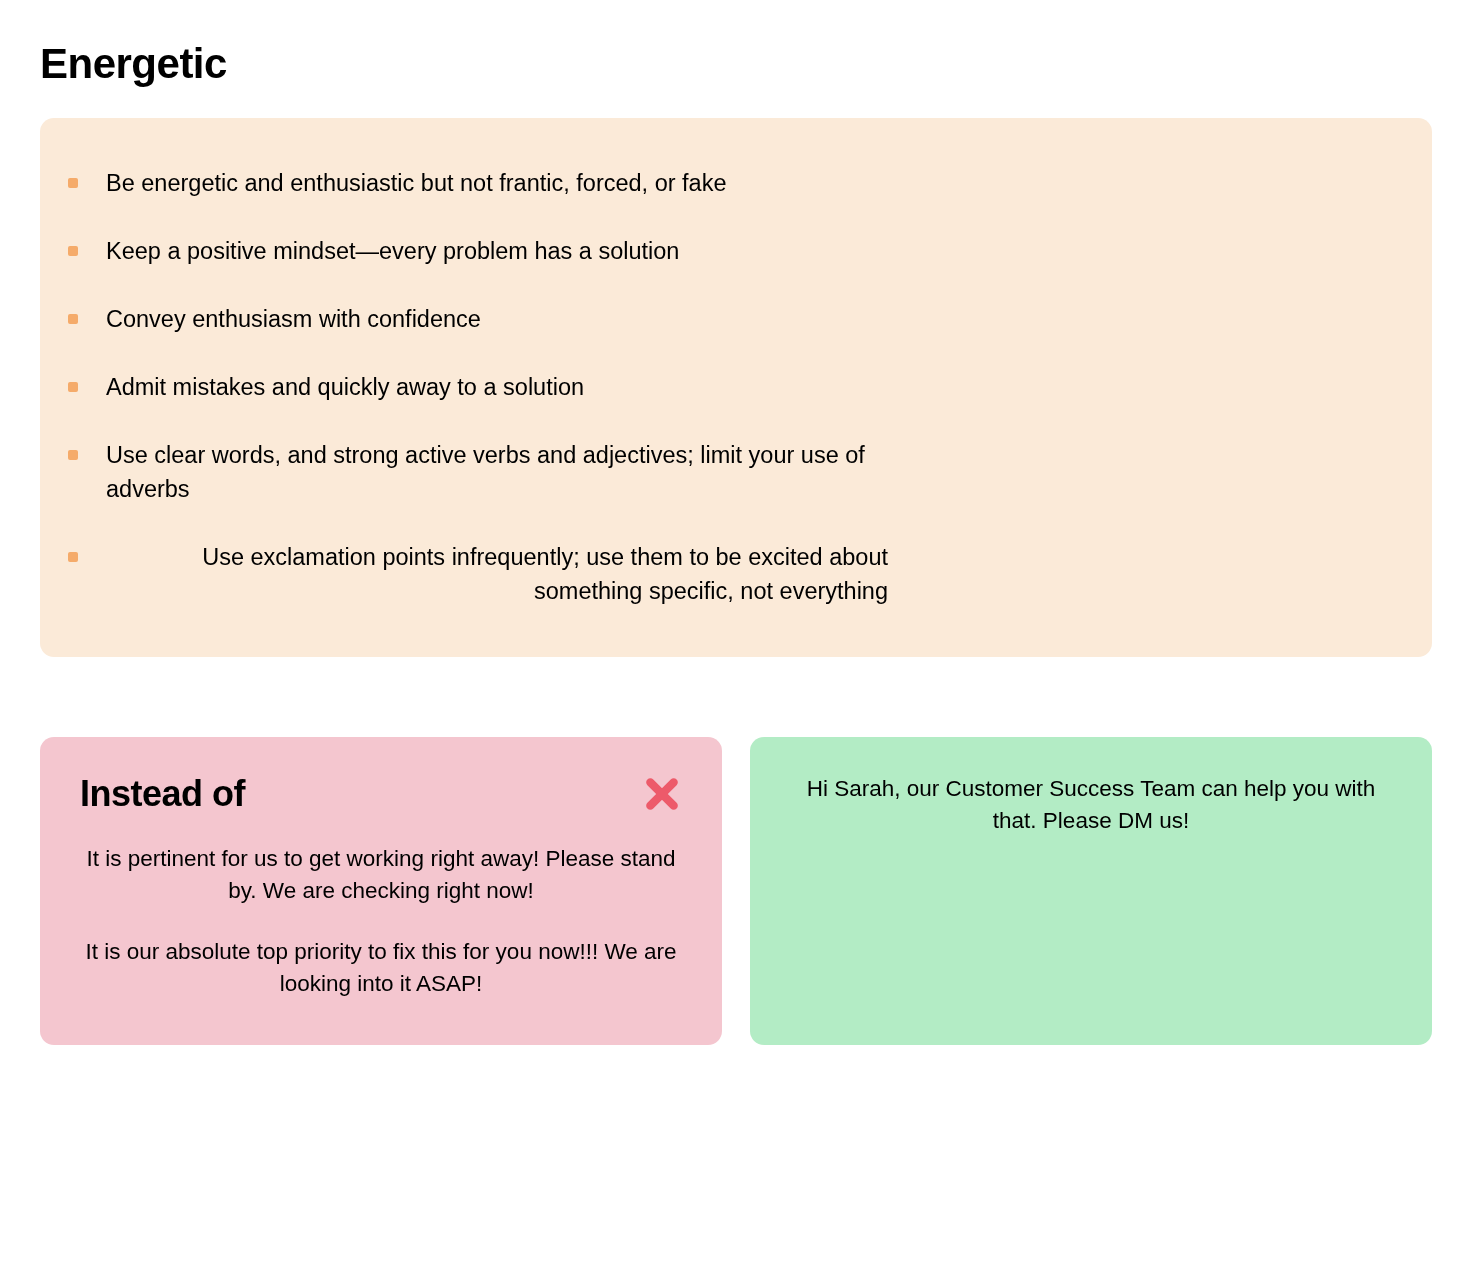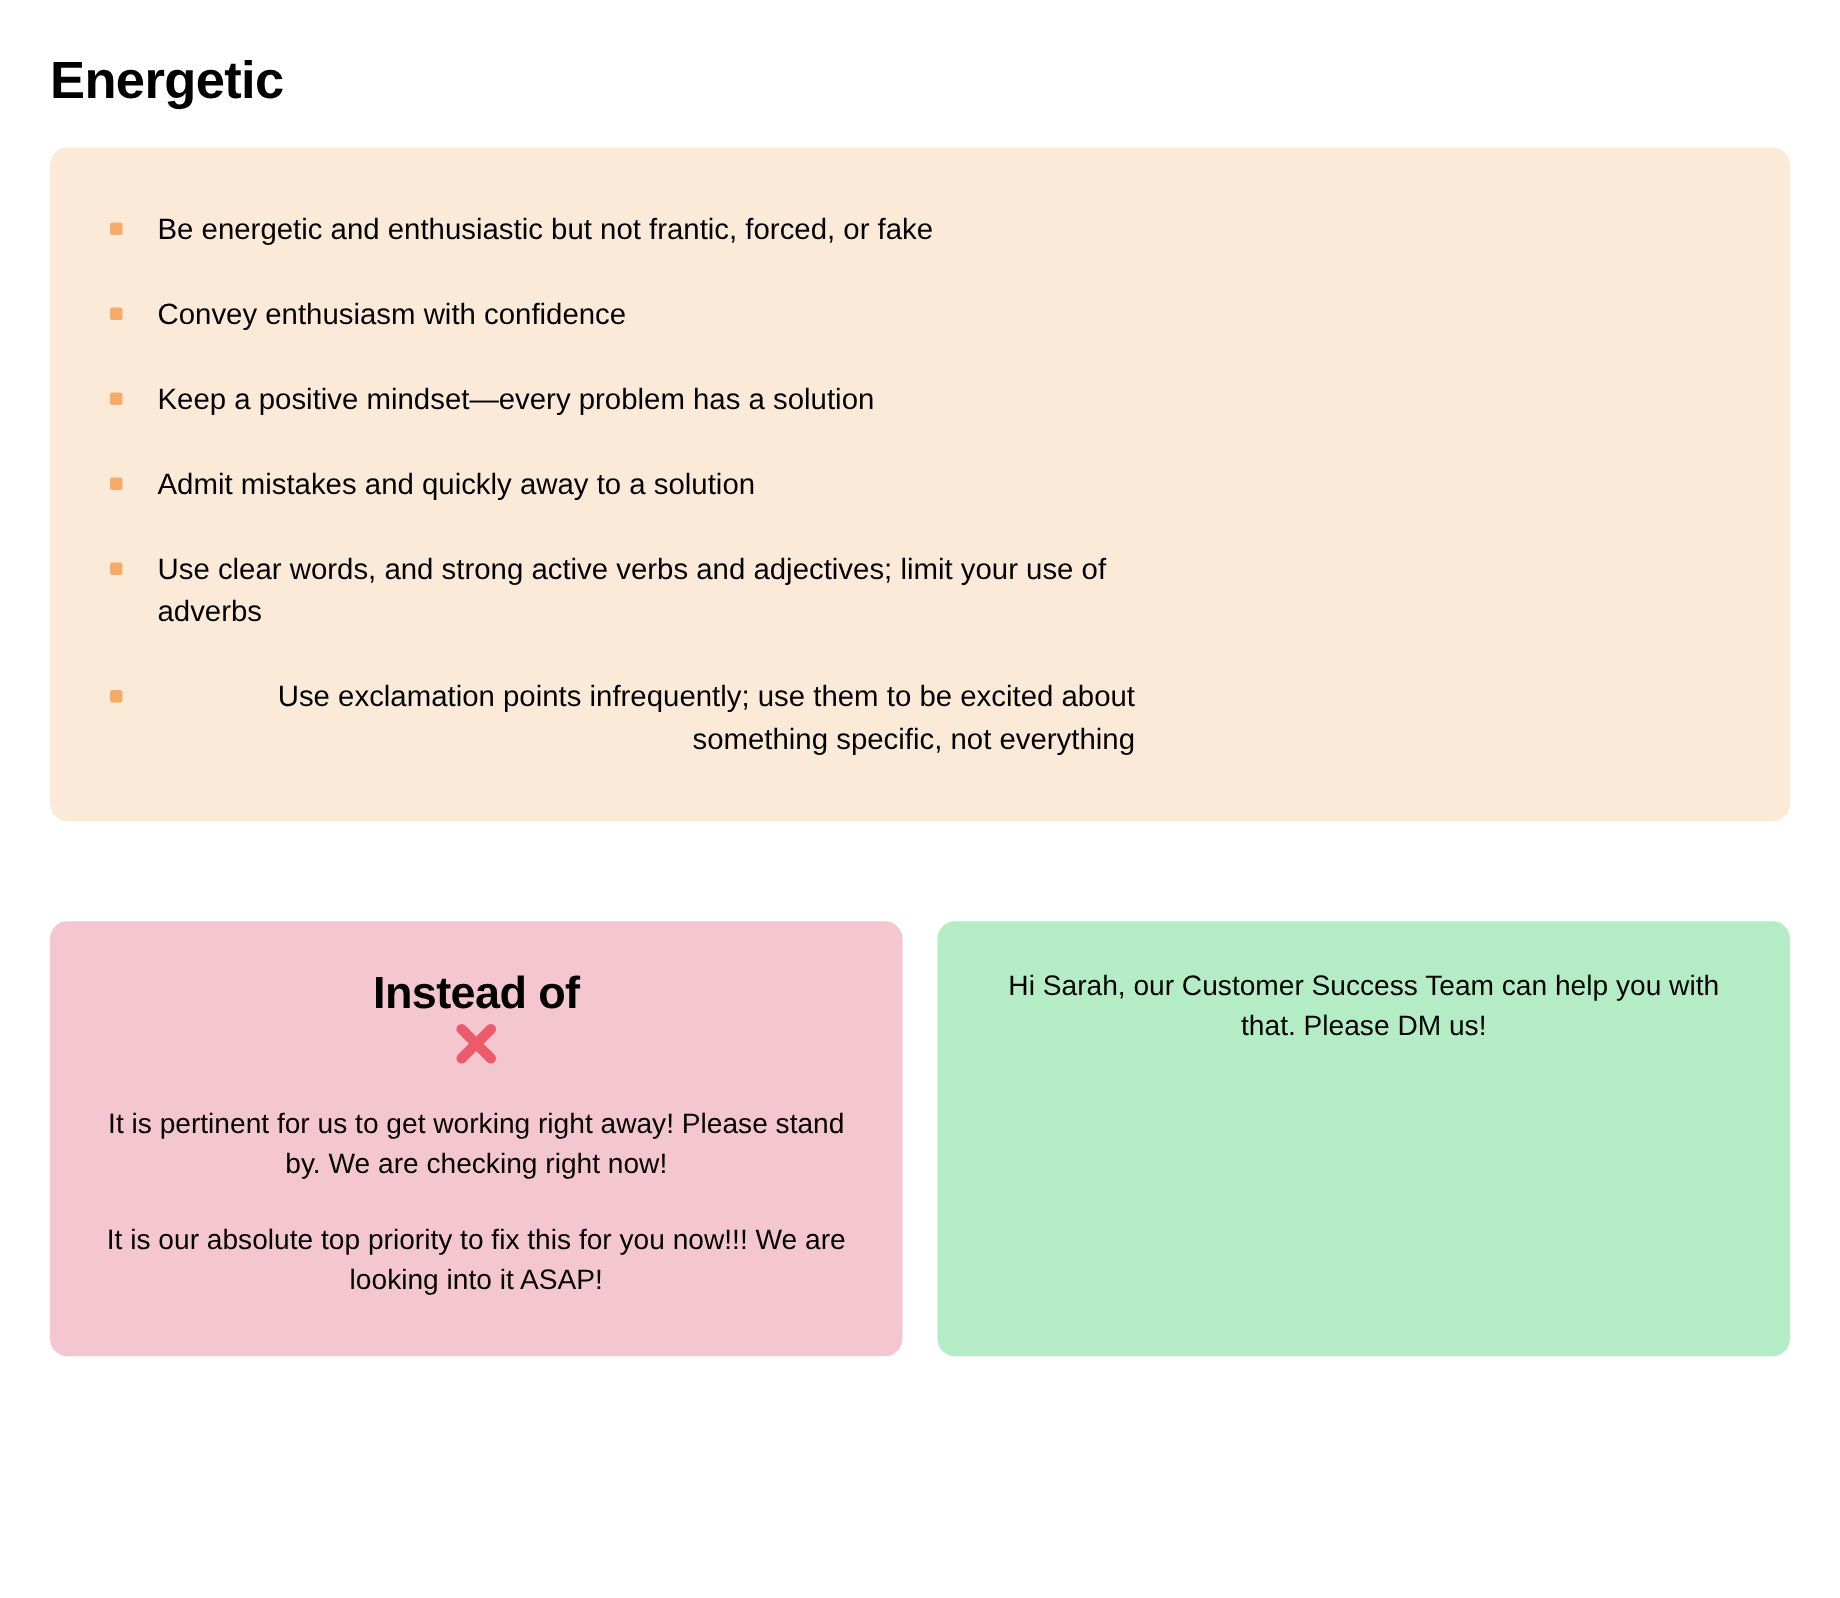--- a/index.html
+++ b/index.html
@@ -16,21 +16,21 @@
     }
     .page-title {
       font-size: 42px;
       font-weight: 700;
       margin-bottom: 30px;
       letter-spacing: -0.5px;
     }
     .guidelines-card {
       background: #fbead8;
       border-radius: 14px;
-      padding: 48px 48px 48px 48px;
+      padding: 48px 48px 48px 28px;
       margin-bottom: 80px;
     }
     .guidelines-list {
       list-style: none;
       max-width: 820px;
     }
     .guidelines-list li {
       position: relative;
       padding-left: 38px;
       margin-bottom: 34px;
@@ -65,21 +65,20 @@
       background: #f4c6cf;
     }
     .example-card.good {
       background: #b3ecc5;
     }
     .example-header {
       display: flex;
       justify-content: space-between;
       align-items: center;
       margin-bottom: 28px;
-      flex-direction: column;
     }
     .example-title {
       font-size: 36px;
       font-weight: 600;
       letter-spacing: -0.5px;
       color: #000000;
     }
     .example-icon {
       width: 40px;
       height: 40px;
@@ -97,22 +96,22 @@
     }
   </style>
 </head>
 <body>
 
 <h1 class="page-title">Energetic</h1>
 
 <div class="guidelines-card">
   <ul class="guidelines-list">
     <li>Be energetic and enthusiastic but not frantic, forced, or fake</li>
+    <li>Keep a positive mindset—every problem has a solution</li>
     <li>Convey enthusiasm with confidence</li>
-    <li>Keep a positive mindset—every problem has a solution</li>
     <li>Admit mistakes and quickly away to a solution</li>
     <li>Use clear words, and strong active verbs and adjectives; limit your use of adverbs</li>
     <li>Use exclamation points infrequently; use them to be excited about something specific, not everything</li>
   </ul>
 </div>
 
 <div class="examples-row">
 
   <div class="example-card bad">
     <div class="example-header">

